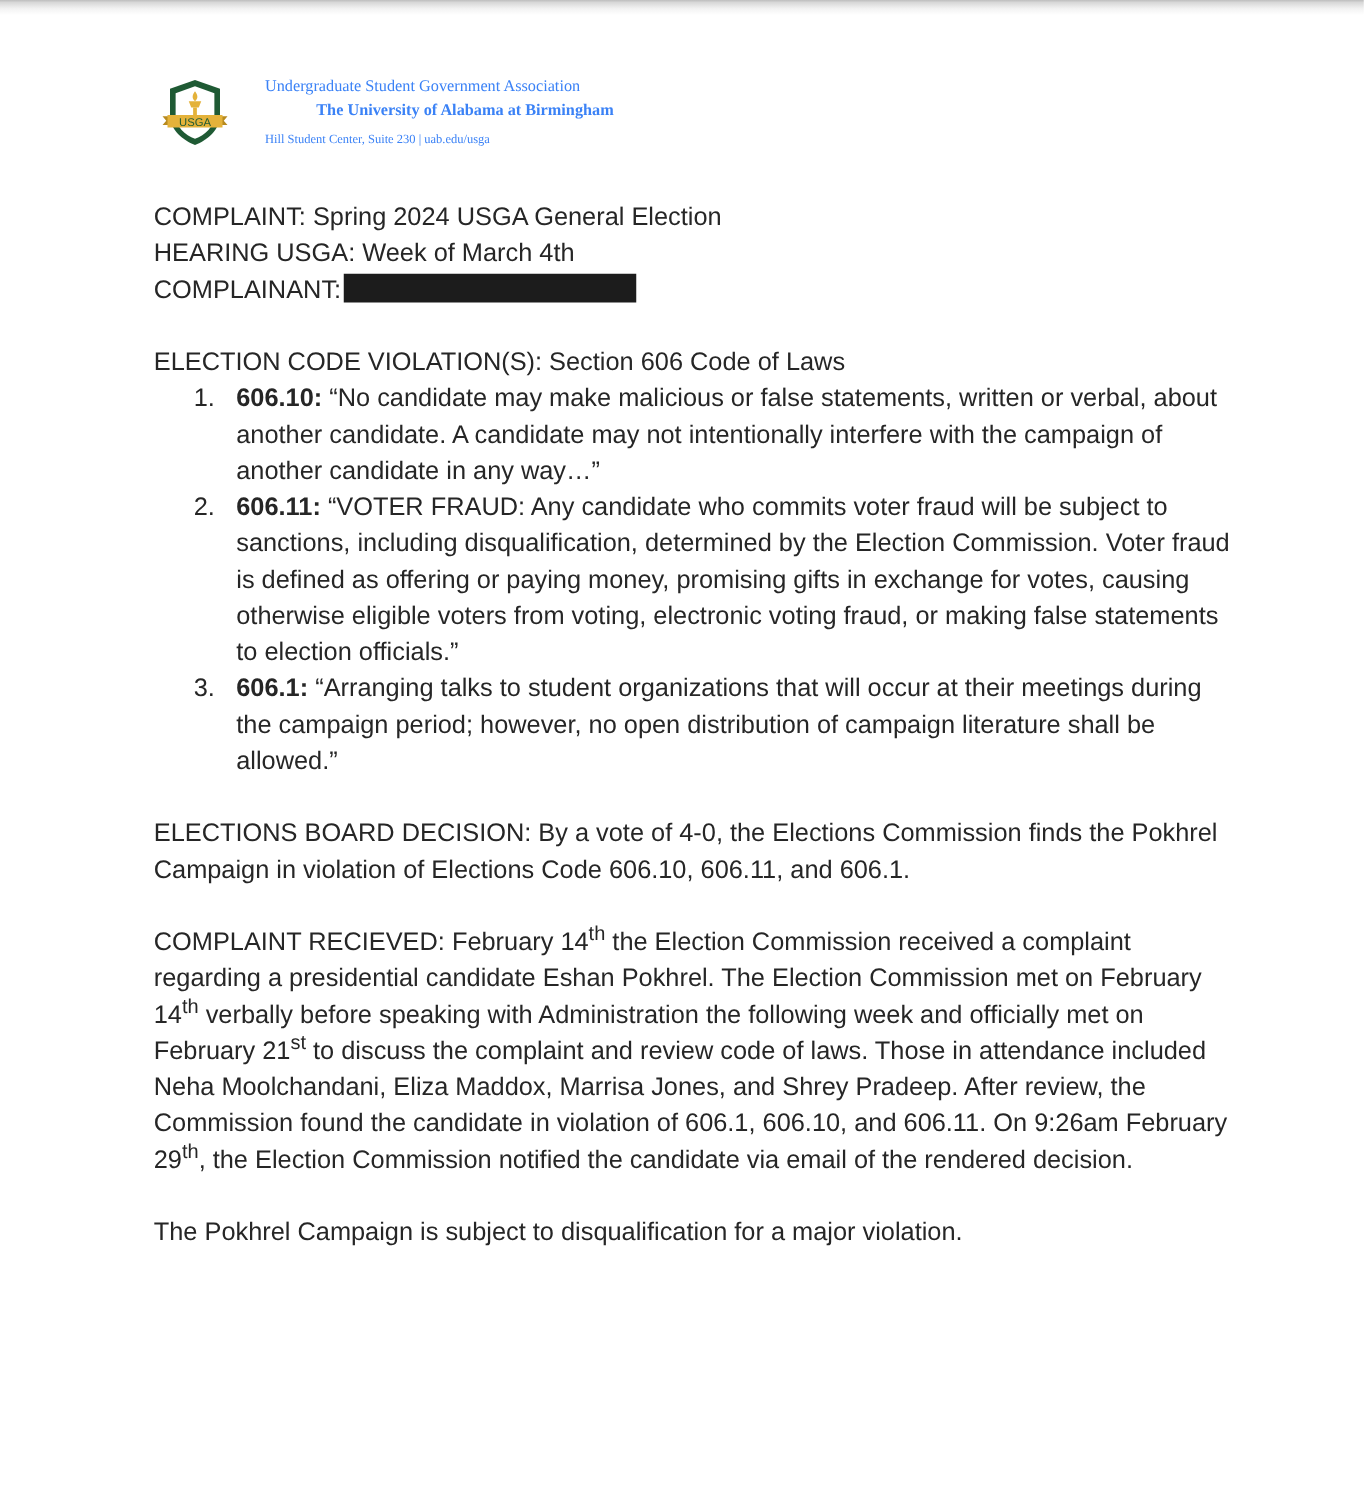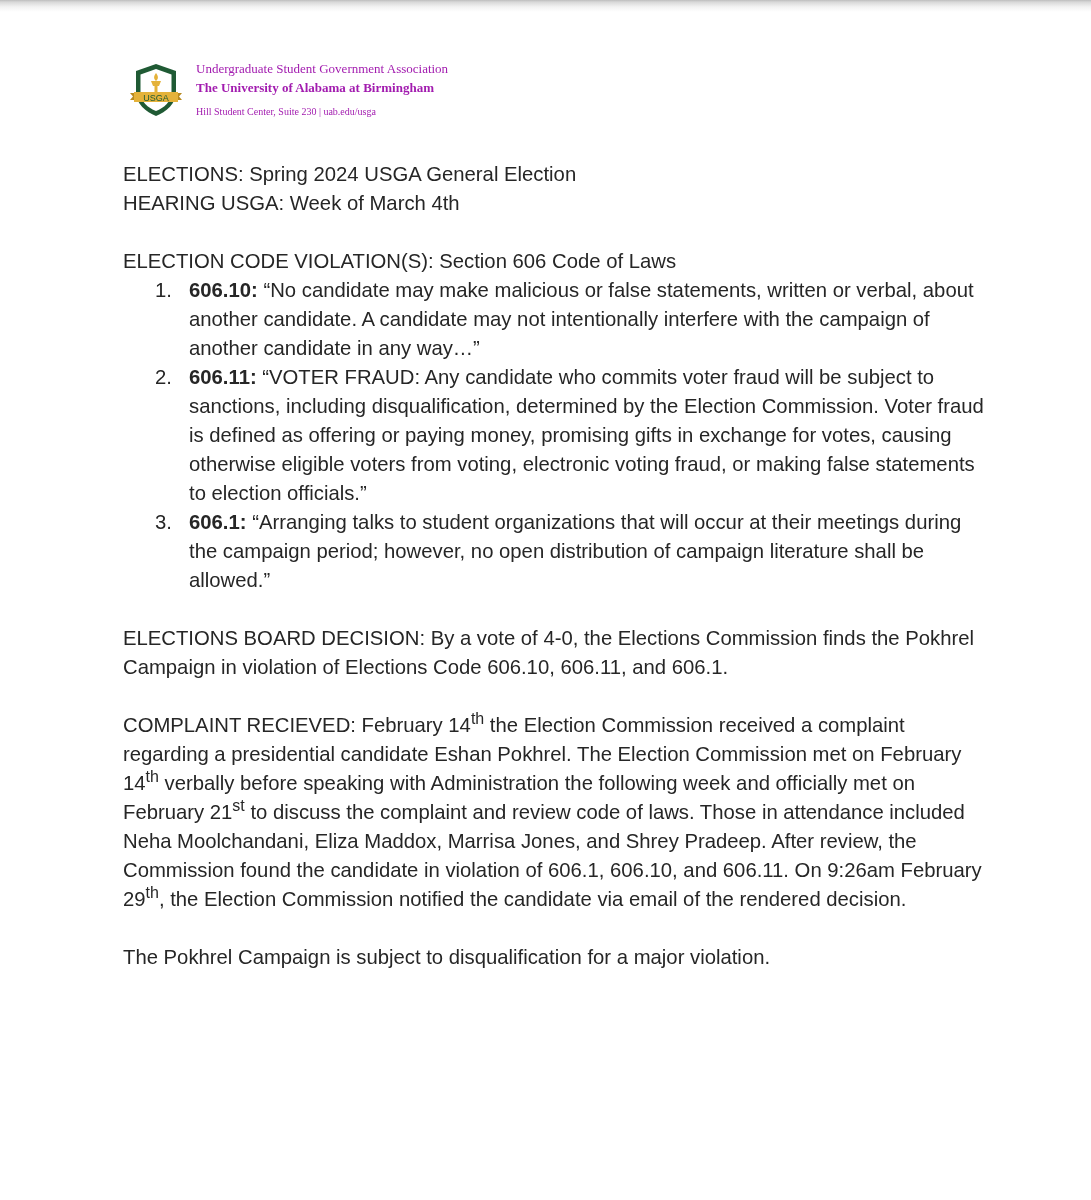--- a/index.html
+++ b/index.html
@@ -6,23 +6,23 @@
   body {
     width: 1091px; height: 1200px; background: #ffffff; position: relative; overflow: hidden;
     font-family: "Liberation Sans", sans-serif; color: #262626;
   }
   .topshade {
     position: absolute; left: 0; top: 0; width: 1091px; height: 12px;
     background: linear-gradient(to bottom, #bdbdbd 0px, #d8d8d8 2px, #f3f3f3 7px, #ffffff 12px);
   }
   .letterhead { position: absolute; left: 128px; top: 60px; height: 66px; }
   .logo { position: absolute; left: 0; top: 2px; width: 56px; height: 56px; }
-  .lh-text { position: absolute; left: 68px; top: 0; font-family: "Liberation Serif", serif; color: #a21caf; white-space: nowrap; }
+  .lh-text { position: absolute; left: 84px; top: 0; font-family: "Liberation Serif", serif; color: #3b82f6; white-space: nowrap; }
   .lh-line1 { font-size: 13px; line-height: 18px; height: 19px; }
-  .lh-line2 { font-size: 13px; line-height: 18px; font-weight: bold; height: 24px; }
+  .lh-line2 { font-size: 13px; line-height: 18px; font-weight: bold; height: 24px; margin-left: 41px; }
   .lh-line3 { font-size: 10px; line-height: 18px; }
 
   .doc { position: absolute; left: 123px; top: 160px; width: 870px; font-size: 20.3px; line-height: 29px; }
   .doc p { margin: 0; }
   .gap { height: 29px; }
   .redact { display: inline-block; width: 234px; height: 23px; background: #1c1c1c; vertical-align: -4px; margin-left: 2px; }
   ol { margin: 0; padding: 0; list-style: none; }
   ol li { position: relative; padding-left: 66px; }
   ol li .num { position: absolute; left: 32px; top: 0; }
   .code { font-weight: bold; }
@@ -47,26 +47,29 @@
   </svg>
   <div class="lh-text">
     <div class="lh-line1">Undergraduate Student Government Association</div>
     <div class="lh-line2">The University of Alabama at Birmingham</div>
     <div class="lh-line3">Hill Student Center, Suite 230 | uab.edu/usga</div>
   </div>
 </div>
 
 <div class="doc">
   <p>
-    <span>ELECTIONS:</span>
+    <span>COMPLAINT:</span>
     <span>Spring 2024 USGA General Election</span>
   </p>
   <p>
     <span>HEARING USGA:</span>
     <span>Week of March 4th</span>
+  </p>
+  <p>
+    <span>COMPLAINANT:</span><span class="redact"></span>
   </p>
 
   <div class="gap"></div>
 
   <p>ELECTION CODE VIOLATION(S): Section 606 Code of Laws</p>
   <ol>
     <li>
       <span class="num">1.</span>
       <span class="code">606.10:</span><span> “No candidate may make malicious or false statements, written or verbal, about another candidate. A candidate may not intentionally interfere with the campaign of another candidate in any way…”</span>
     </li>

